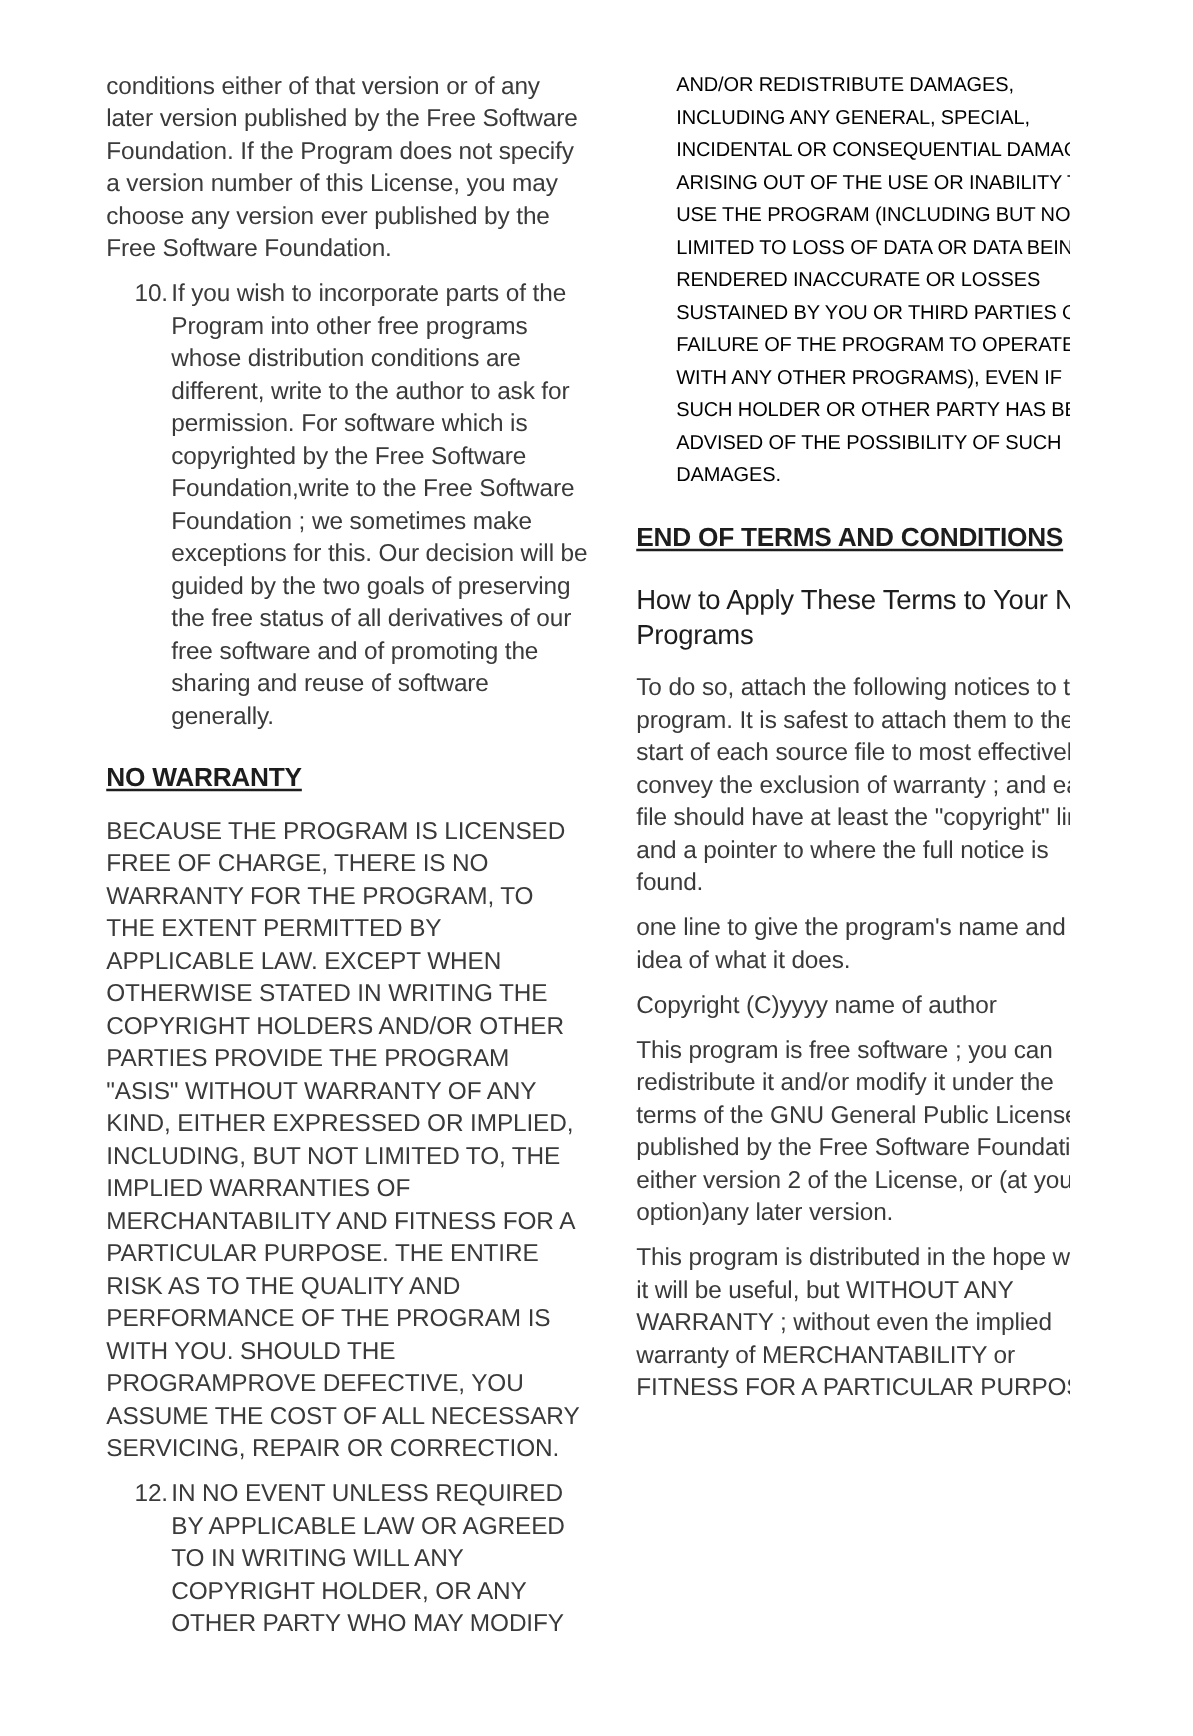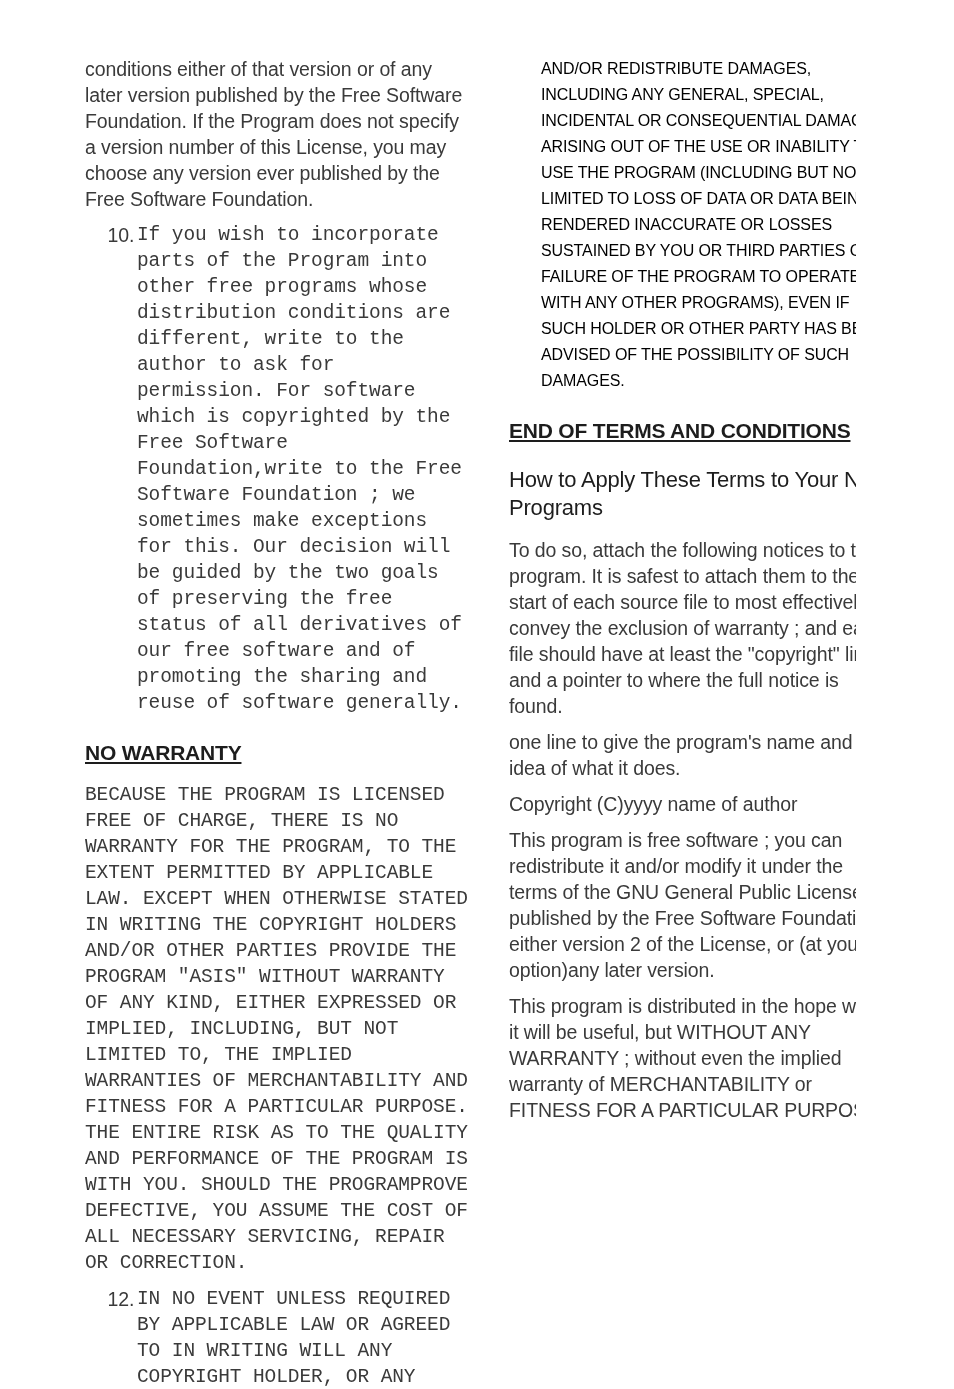--- a/index.html
+++ b/index.html
@@ -56,21 +56,20 @@
     color: #3a3a3a;
   }
   .item-num {
     flex: 0 0 32px;
     width: 32px;
     text-align: center;
     margin-left: 20px;
   }
   .item-body {
     flex: 1 1 auto;
-    font-family: Liberation Mono, monospace;
   }
 
   
   .continuation {
     margin: 0 0 10px 0;
     padding-left: 32px;
     font-size: 16px;
     line-height: 26px;
     letter-spacing: -0.1px;
     color: #000000;

